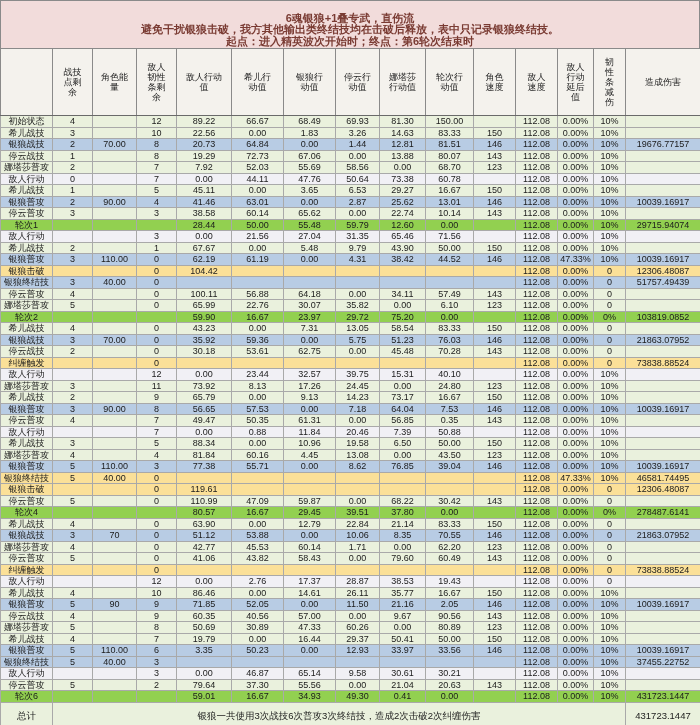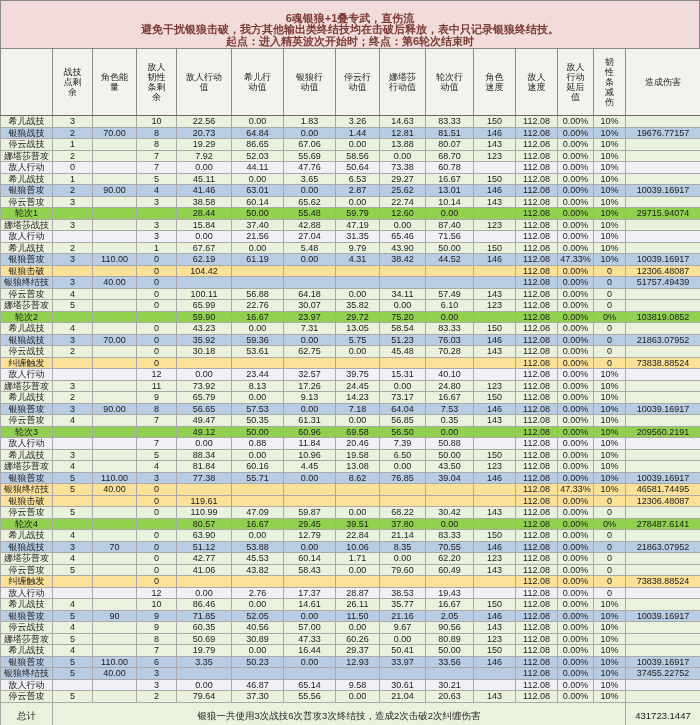--- a/index.html
+++ b/index.html
@@ -75,20 +75,37 @@
         <th>轮次行动值</th>
         <th>角色速度</th>
         <th>敌人速度</th>
         <th>敌人行动延后值</th>
         <th>韧性条减伤</th>
         <th>造成伤害</th>
       </tr>
   </thead>
   <tbody>
       <tr class="r-normal">
+        <td>初始状态</td>
+        <td>4</td>
+        <td></td>
+        <td>12</td>
+        <td>89.22</td>
+        <td>66.67</td>
+        <td>68.49</td>
+        <td>69.93</td>
+        <td>81.30</td>
+        <td>150.00</td>
+        <td></td>
+        <td>112.08</td>
+        <td>0.00%</td>
+        <td>10%</td>
+        <td></td>
+      </tr>
+      <tr class="r-normal">
         <td>希儿战技</td>
         <td>3</td>
         <td></td>
         <td>10</td>
         <td>22.56</td>
         <td>0.00</td>
         <td>1.83</td>
         <td>3.26</td>
         <td>14.63</td>
         <td>83.33</td>
@@ -114,21 +131,21 @@
         <td>0.00%</td>
         <td>10%</td>
         <td>19676.77157</td>
       </tr>
       <tr class="r-normal">
         <td>停云战技</td>
         <td>1</td>
         <td></td>
         <td>8</td>
         <td>19.29</td>
-        <td>86.65</td>
+        <td>72.73</td>
         <td>67.06</td>
         <td>0.00</td>
         <td>13.88</td>
         <td>80.07</td>
         <td>143</td>
         <td>112.08</td>
         <td>0.00%</td>
         <td>10%</td>
         <td></td>
       </tr>
@@ -227,37 +244,20 @@
         <td>55.48</td>
         <td>59.79</td>
         <td>12.60</td>
         <td>0.00</td>
         <td></td>
         <td>112.08</td>
         <td>0.00%</td>
         <td>10%</td>
         <td>29715.94074</td>
       </tr>
-      <tr class="r-normal">
-        <td>娜塔莎战技</td>
-        <td>3</td>
-        <td></td>
-        <td>3</td>
-        <td>15.84</td>
-        <td>37.40</td>
-        <td>42.88</td>
-        <td>47.19</td>
-        <td>0.00</td>
-        <td>87.40</td>
-        <td>123</td>
-        <td>112.08</td>
-        <td>0.00%</td>
-        <td>10%</td>
-        <td></td>
-      </tr>
       <tr class="r-enemy">
         <td>敌人行动</td>
         <td></td>
         <td></td>
         <td>3</td>
         <td>0.00</td>
         <td>21.56</td>
         <td>27.04</td>
         <td>31.35</td>
         <td>65.46</td>
@@ -533,37 +533,20 @@
         <td>61.31</td>
         <td>0.00</td>
         <td>56.85</td>
         <td>0.35</td>
         <td>143</td>
         <td>112.08</td>
         <td>0.00%</td>
         <td>10%</td>
         <td></td>
       </tr>
-      <tr class="r-round">
-        <td>轮次3</td>
-        <td></td>
-        <td></td>
-        <td></td>
-        <td>49.12</td>
-        <td>50.00</td>
-        <td>60.96</td>
-        <td>69.58</td>
-        <td>56.50</td>
-        <td>0.00</td>
-        <td></td>
-        <td>112.08</td>
-        <td>0.00%</td>
-        <td>10%</td>
-        <td>209560.2191</td>
-      </tr>
       <tr class="r-enemy">
         <td>敌人行动</td>
         <td></td>
         <td></td>
         <td>7</td>
         <td>0.00</td>
         <td>0.88</td>
         <td>11.84</td>
         <td>20.46</td>
         <td>7.39</td>
@@ -941,19 +924,36 @@
         <td>55.56</td>
         <td>0.00</td>
         <td>21.04</td>
         <td>20.63</td>
         <td>143</td>
         <td>112.08</td>
         <td>0.00%</td>
         <td>10%</td>
         <td></td>
       </tr>
+      <tr class="r-round">
+        <td>轮次6</td>
+        <td></td>
+        <td></td>
+        <td></td>
+        <td>59.01</td>
+        <td>16.67</td>
+        <td>34.93</td>
+        <td>49.30</td>
+        <td>0.41</td>
+        <td>0.00</td>
+        <td></td>
+        <td>112.08</td>
+        <td>0.00%</td>
+        <td>10%</td>
+        <td>431723.1447</td>
+      </tr>
       <tr class="r-total">
         <td>总计</td>
         <td colspan="13">银狼一共使用3次战技6次普攻3次终结技，造成2次击破2次纠缠伤害</td>
         <td>431723.1447</td>
       </tr>
     </tbody>
 </table>
 
 </body></html>

